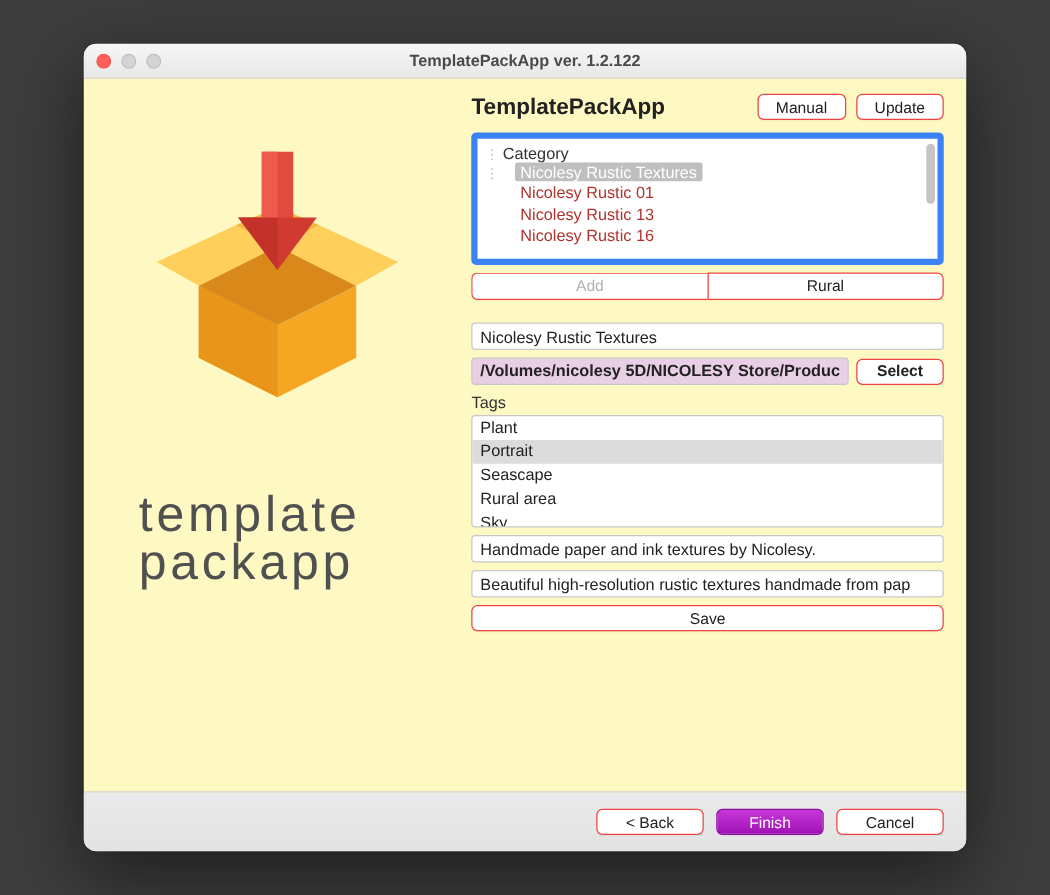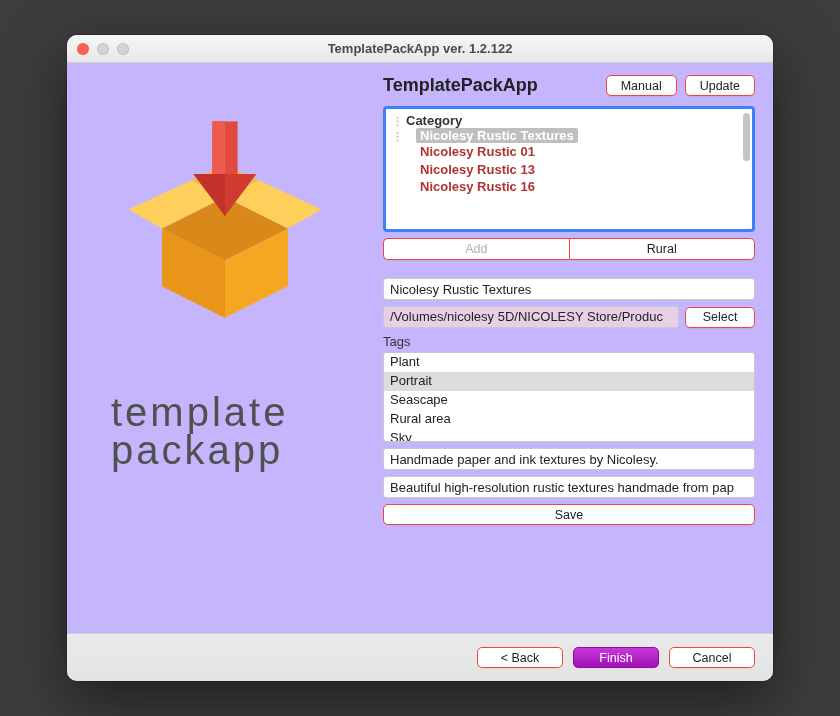--- a/index.html
+++ b/index.html
@@ -10,21 +10,21 @@
     font-family: -apple-system, BlinkMacSystemFont, "Helvetica Neue", Arial, sans-serif;
     font-size: 13px;
     color: #222;
     display: flex;
     align-items: center;
     justify-content: center;
   }
   .window {
     width: 706px;
     height: 646px;
-    background: #c4b5fd;
+    background: #fef9c3;
     border-radius: 10px;
     box-shadow: 0 20px 60px rgba(0,0,0,.5), 0 0 0 1px rgba(0,0,0,.15);
     display: flex;
     flex-direction: column;
     overflow: hidden;
   }
   .titlebar {
     height: 28px;
     background: linear-gradient(#f6f6f6,#e8e8e8);
     border-bottom: 1px solid #d0d0d0;
@@ -77,22 +77,22 @@
     box-shadow: 0 1px 0 rgba(0,0,0,.04);
     display:inline-flex; align-items:center; justify-content:center;
     color:#222; cursor:default;
   }
   .mac-btn.disabled { color:#b0b0b0; }
   .mac-btn.primary {
     background: linear-gradient(#c836d8,#a012b4);
     border:1px solid #8a0fa0; color:#fff; font-weight:500;
   }
   .tree-box {
-    background:#fff; border:3px solid #3b82f6; border-radius:4px;
-    height:126px; overflow:hidden; position:relative; font-size:13px;font-weight:bold;
+    background:#fff; border:5px solid #3b82f6; border-radius:4px;
+    height:106px; overflow:hidden; position:relative; font-size:13px;
   }
   .tree-inner { padding:4px 2px 4px 6px; }
   .tree-root { color:#333; padding:1px 2px; }
   .tree-sel {
     background:#bfbfbf; color:#fff; display:inline-block;
     padding:0 4px; border-radius:2px; margin-left:12px;
   }
   .tree-child {
     color:#b0332e; margin-left:26px; padding:0 2px; line-height:1.35;
   }
@@ -103,21 +103,21 @@
   }
   .btn-row { display:flex; }
   .btn-row .mac-btn { flex:1; border-radius:0; height:22px; }
   .btn-row .mac-btn:first-child { border-radius:5px 0 0 5px; border-right:none; }
   .btn-row .mac-btn:last-child  { border-radius:0 5px 5px 0; }
   .field {
     background:#fff; border:1px solid #c8c8c8; border-radius:3px;
     width:100%; height:22px; font-size:13px; padding:2px 6px;
     font-family:inherit; color:#222;
   }
-  .path-row { display:flex; gap:6px; align-items:center; }
+  .path-row { display:flex; gap:6px; align-items:center;font-weight:bold; }
   .path-row .field { background:#e9cfe6; flex:1; overflow:hidden; white-space:nowrap; }
   .path-row .mac-btn { width:70px; padding:0; }
   .label { font-size:13px; color:#333; margin-bottom:-3px; }
   .tags-list {
     background:#fff; border:1px solid #c8c8c8; border-radius:3px;
     height:90px; overflow:hidden; font-size:13px;
   }
   .tag-item { padding:1px 6px; line-height:1.3; }
   .tag-item.sel { background:#dcdcdc; }
   .save-btn { width:100%; }

